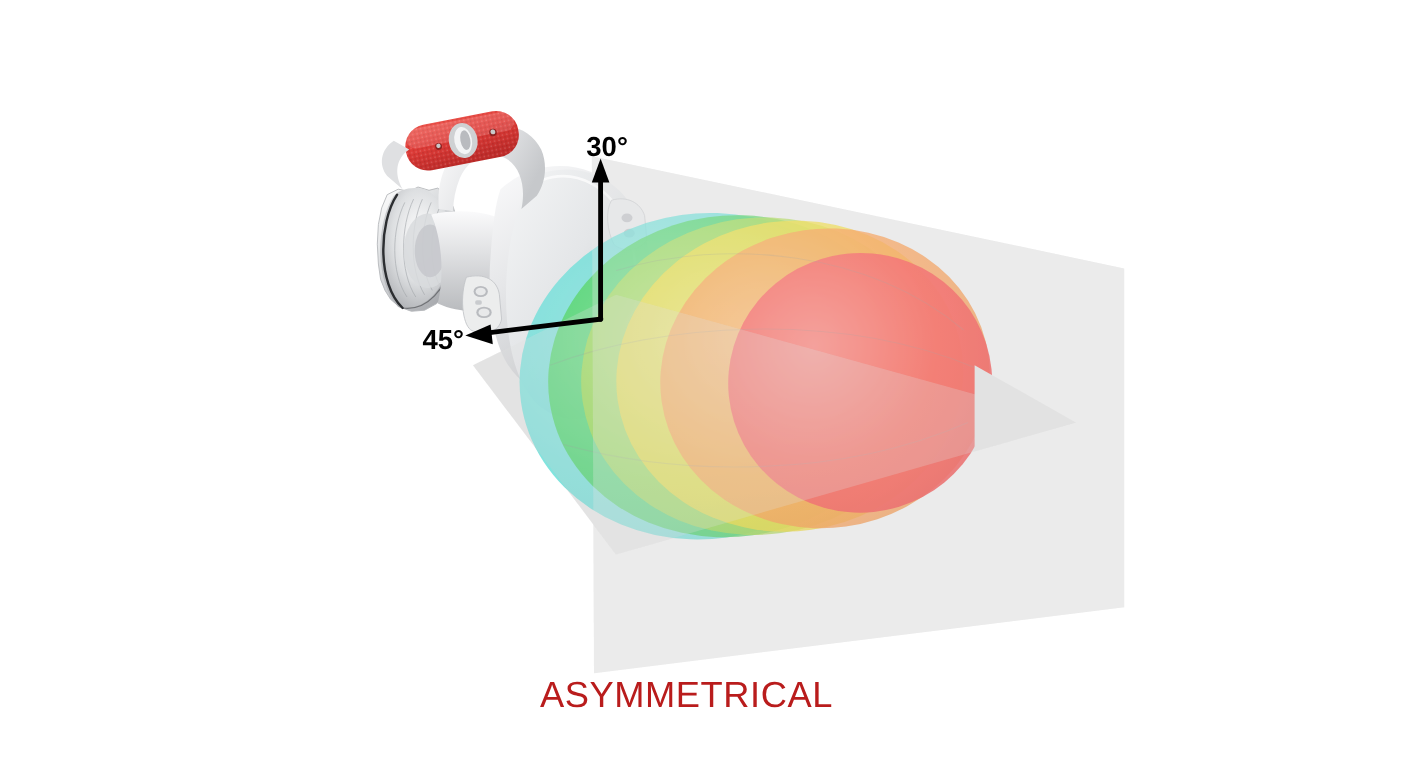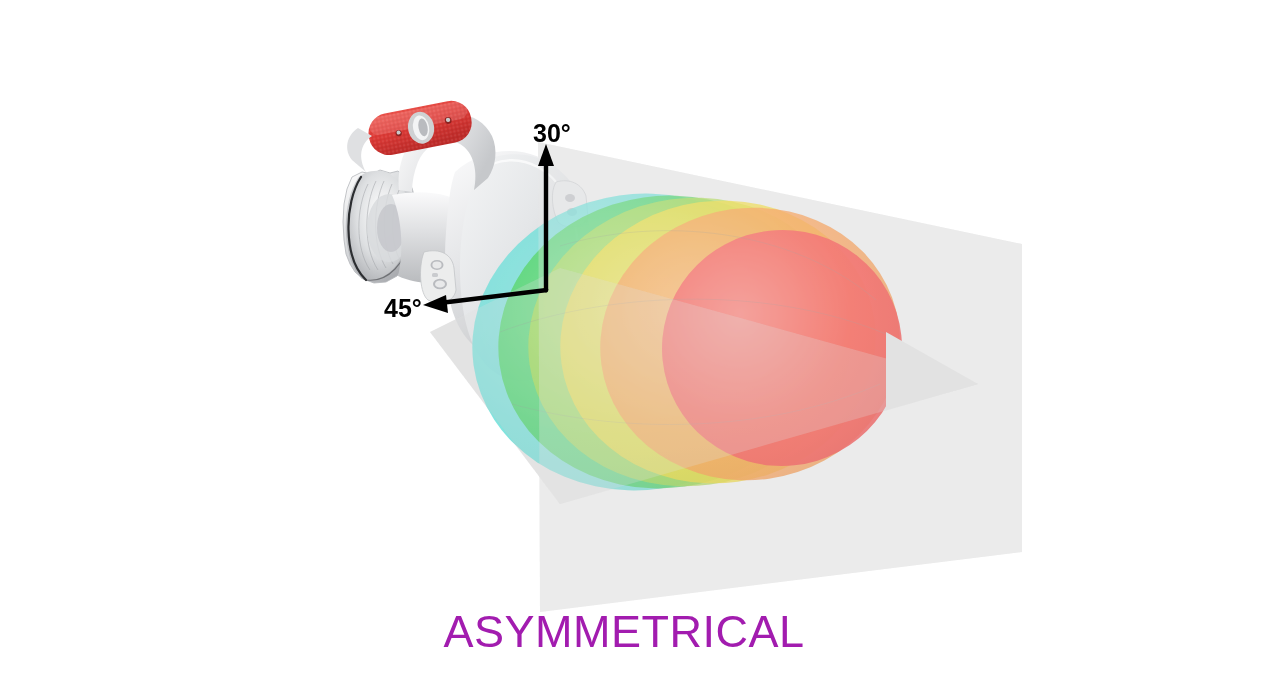--- a/index.html
+++ b/index.html
@@ -28,24 +28,24 @@
     height: 700px;
     display: block;
   }
   .caption {
     position: absolute;
     left: 0;
     top: 578px;
     width: 1248px;
     text-align: center;
     font-family: "Liberation Sans", sans-serif;
-    font-size: 45px;
+    font-size: 33px;
     line-height: 44px;
     letter-spacing: 0.5px;
-    color: #a21caf;
+    color: #b91c1c;
     font-weight: 400;
     user-select: none;
   }
   .caption-line { display: block; }
   .ang-label {
     font-family: "Liberation Sans", sans-serif;
     font-weight: bold;
     font-size: 25px;
     fill: #000000;
   }

